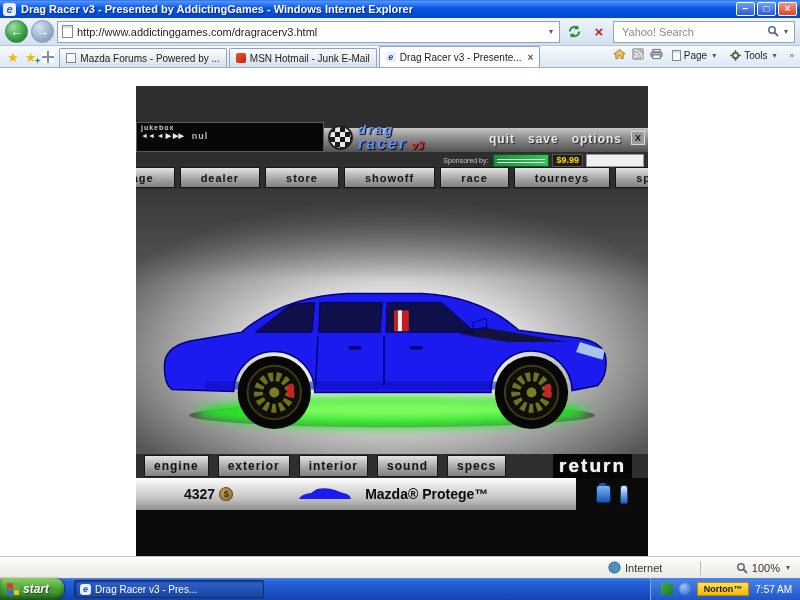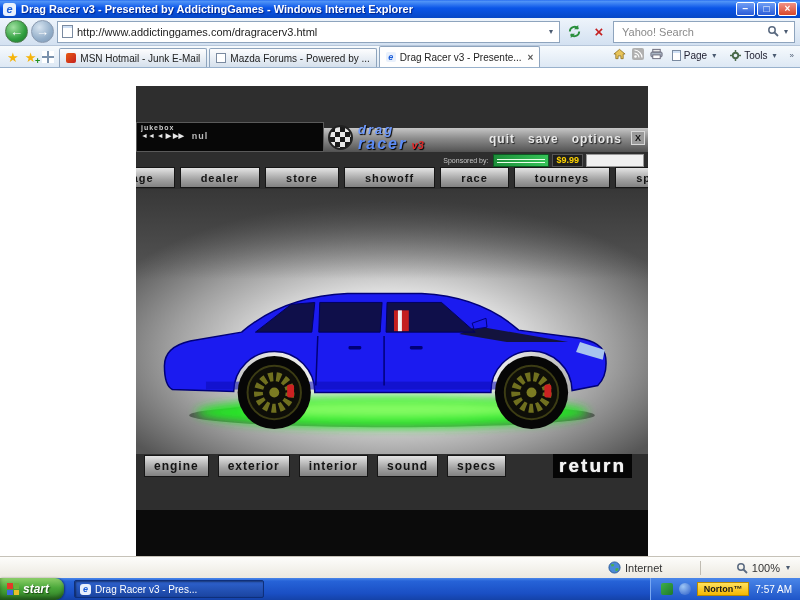--- a/index.html
+++ b/index.html
@@ -220,26 +220,26 @@
       </span>
       <span class="chev">▾</span>
     </div>
   </div>
 
   <div class="tabsbar">
     <span class="favstar">★</span>
     <span class="favstar staradd">★<span class="plus">+</span></span>
     <span class="gridicon"></span>
     <div class="tab">
+      <span class="tabico doc"></span>
+      <span>Mazda Forums - Powered by ...</span>
+    </div>
+    <div class="tab">
       <span class="tabico msn"></span>
       <span>MSN Hotmail - Junk E-Mail</span>
-    </div>
-    <div class="tab">
-      <span class="tabico doc"></span>
-      <span>Mazda Forums - Powered by ...</span>
     </div>
     <div class="tab active">
       <span class="tabico ie">e</span>
       <span>Drag Racer v3 - Presente...</span>
       <span class="tabclose">×</span>
     </div>
     <div class="tb-right">
       <span>
         <svg width="13" height="12" viewBox="0 0 14 12">
           <path d="M7 1 L13 6 H11 V11 H8.5 V8 H5.5 V11 H3 V6 H1 Z" fill="#e8c45a" stroke="#8a6a1a" stroke-width="0.8"></path>
@@ -368,20 +368,34 @@
 
       <div class="g-bottomnav">
         <div class="g-btn2">engine</div>
         <div class="g-btn2">exterior</div>
         <div class="g-btn2">interior</div>
         <div class="g-btn2">sound</div>
         <div class="g-btn2">specs</div>
         <div class="g-return">return</div>
       </div>
 
+      <div class="g-infobar">
+        <div class="money">
+          <span>4327</span>
+          <span class="moneybag">$</span>
+        </div>
+        <svg class="sil" width="56" height="14" viewBox="0 0 56 14">
+          <path d="M2,12 Q4,7 14,6 L20,2 Q30,0 38,3 L46,6 Q53,7 54,12 Z" fill="#1b1bf0"></path>
+        </svg>
+        <span class="carname">Mazda® Protege™</span>
+        <div class="items">
+          <span class="jug"></span>
+          <span class="bottle"></span>
+        </div>
+      </div>
 
       <div class="g-black"></div>
     </div>
   </div>
 
   <div class="statusbar">
     <div class="sb-zone">
       <svg width="13" height="13" viewBox="0 0 14 14">
         <circle cx="7" cy="7" r="6" fill="#4a8ad8" stroke="#2a5a98"></circle>
         <path d="M3 4 Q5 2.5 7 4 Q6 6 4 6 Z M8 8 Q11 7 11.5 9 Q10 11.5 8 11 Z" fill="#4ab04a"></path>

